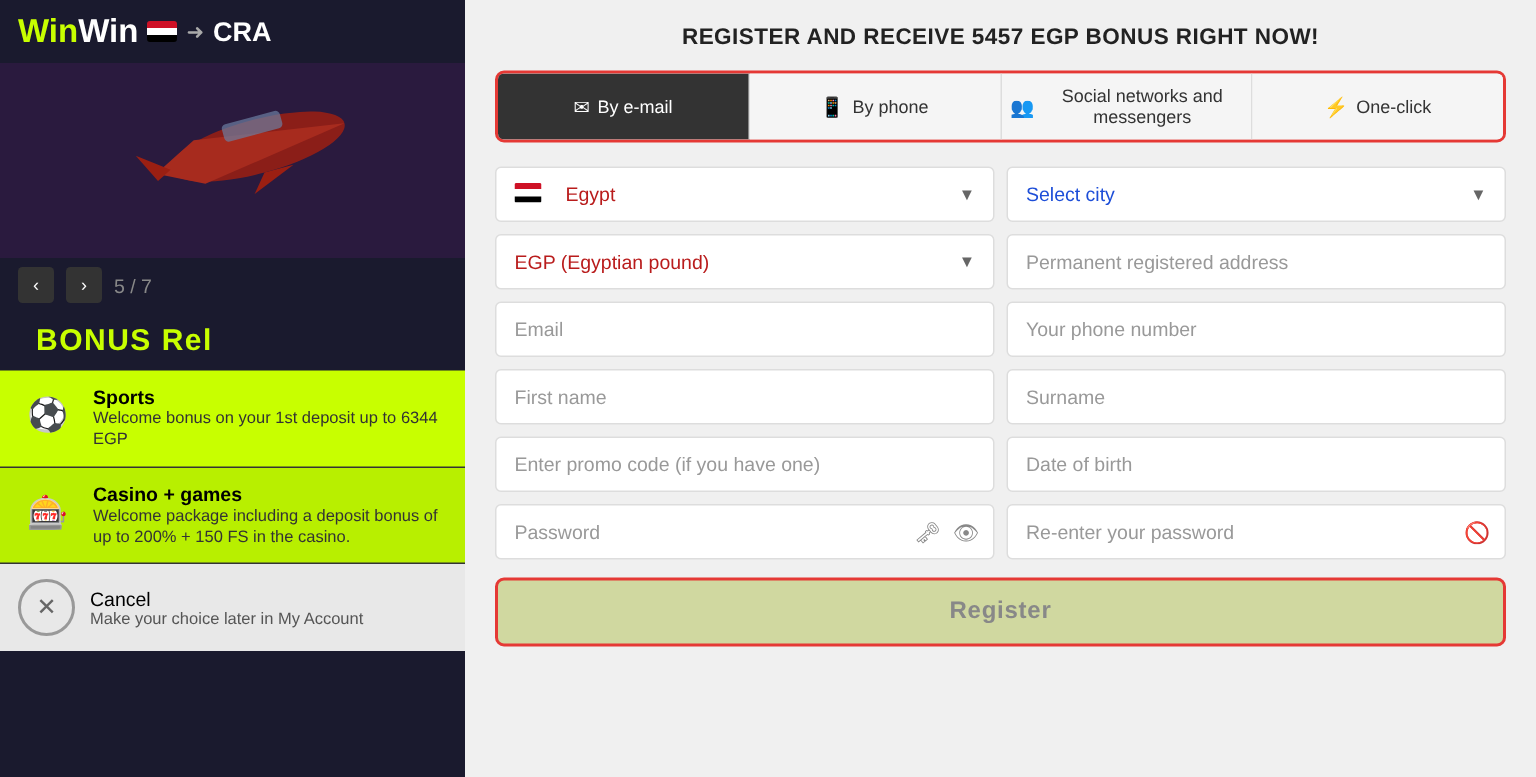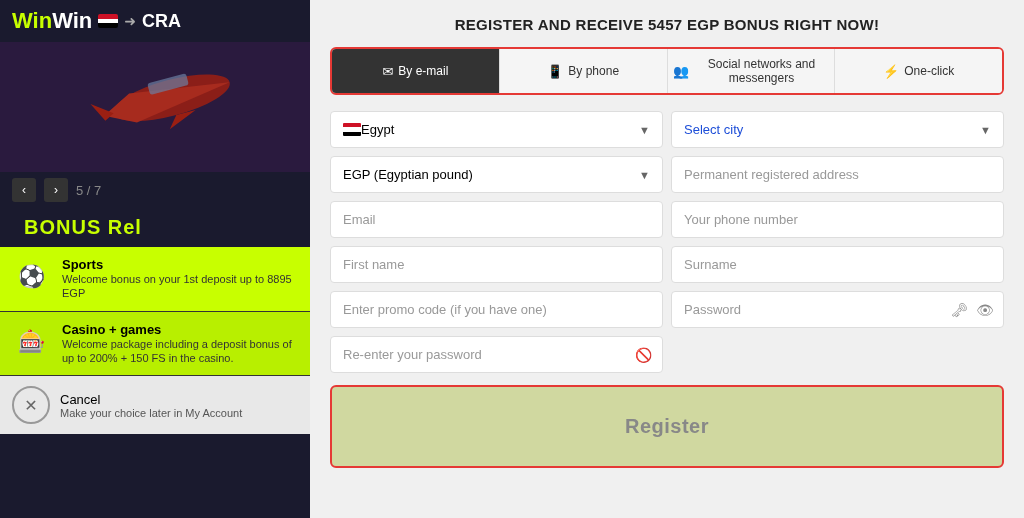--- a/index.html
+++ b/index.html
@@ -258,23 +258,23 @@
     .select-box {
       display: flex;
       align-items: center;
       justify-content: space-between;
       cursor: pointer;
       user-select: none;
     }
 
     .select-label {
       display: flex;
-      align-items: center;
-      gap: 0;
-      color: #000000;
+      align-items: flex-start;
+      gap: 16px;
+      color: #b91c1c;
       font-size: 13px;
     }
 
     .chevron {
       color: #666;
       font-size: 11px;
     }
 
     .select-placeholder {
       color: #1d4ed8;
@@ -308,25 +308,25 @@
       display: flex;
       gap: 8px;
       color: #888;
       font-size: 14px;
       cursor: pointer;
     }
 
     .register-btn {
       grid-column: 1 / -1;
       margin-top: 4px;
-      padding: 28px;
+      padding: 12px;
       background: #d0d8a0;
       border: 2px solid #e53935;
       border-radius: 6px;
-      font-size: 20px;
+      font-size: 16px;
       font-weight: 700;
       color: #888;
       cursor: pointer;
       text-align: center;
       letter-spacing: 0.5px;
     }
 
     .egypt-flag {
       display: inline-flex;
       flex-direction: column;
@@ -375,21 +375,21 @@
 
   <div style="padding: 4px 12px 4px;">
     <div class="weekly-label">BONUS Rel</div>
   </div>
 
   <div class="bonus-list">
     <div class="bonus-item">
       <div class="bonus-icon">⚽</div>
       <div class="bonus-info">
         <strong>Sports</strong>
-        <p>Welcome bonus on your 1st deposit up to 8895 EGP</p>
+        <p>Welcome bonus on your 1st deposit up to 6344 EGP</p>
       </div>
     </div>
     <div class="bonus-item">
       <div class="bonus-icon">🎰</div>
       <div class="bonus-info">
         <strong>Casino + games</strong>
         <p>Welcome package including a deposit bonus of up to 200% + 150 FS in the casino.</p>
       </div>
     </div>
   </div>
@@ -474,20 +474,23 @@
     </div>
 
     <div class="form-field">
       <input type="text" placeholder="Surname" style="">
     </div>
 
     <div class="form-field">
       <input type="text" placeholder="Enter promo code (if you have one)" style="">
     </div>
 
+    <div class="form-field">
+      <input type="text" placeholder="Date of birth" style="">
+    </div>
 
     <div class="form-field password-field">
       <input type="password" placeholder="Password" style="">
       <span class="pwd-icons">
         <span>🗝</span>
         <span>👁</span>
       </span>
     </div>
 
     <div class="form-field password-field">

